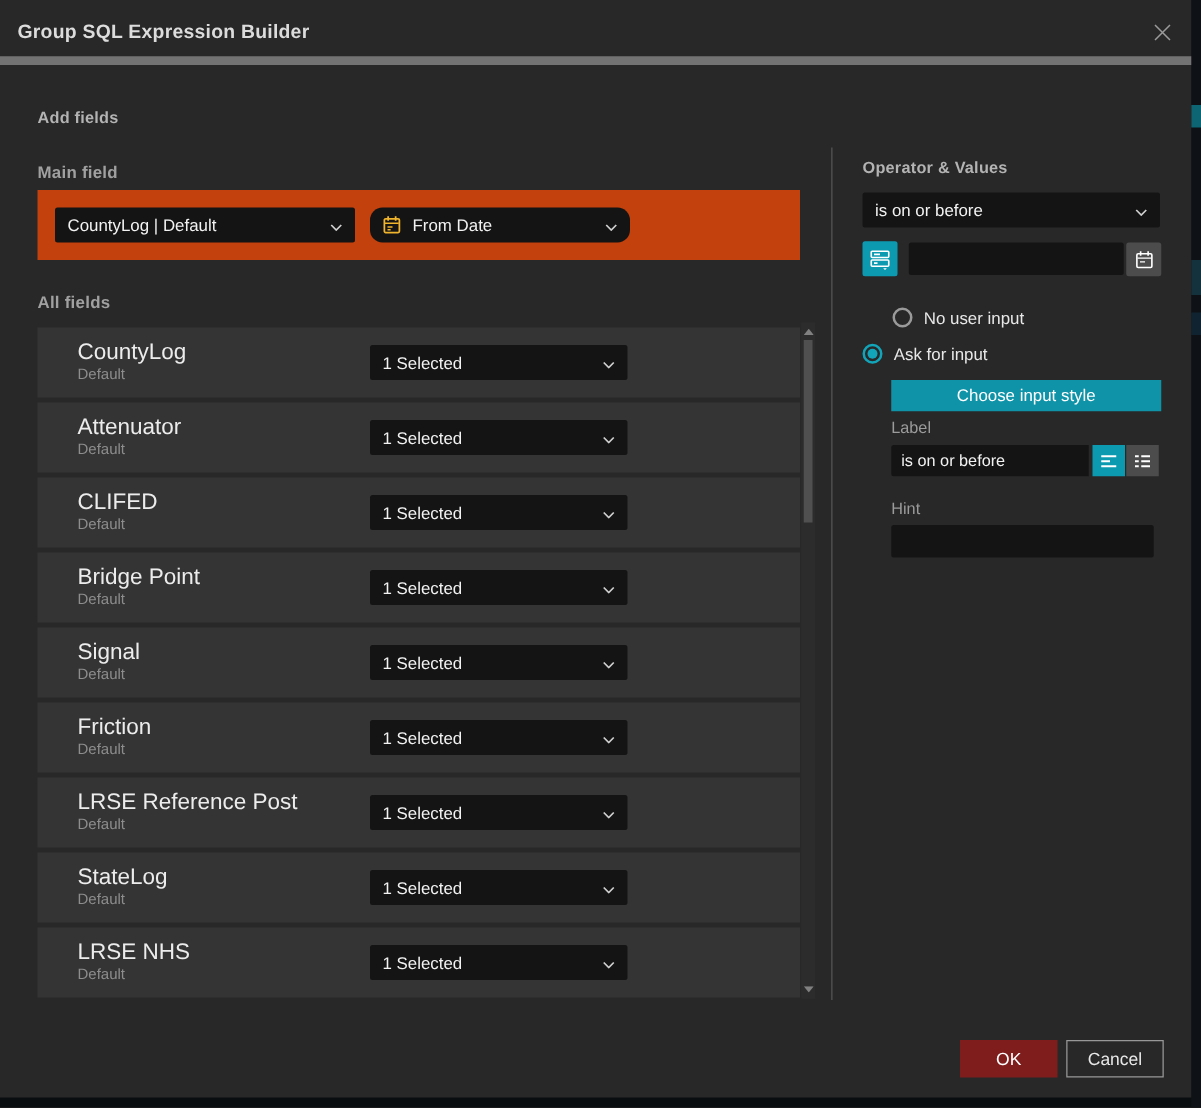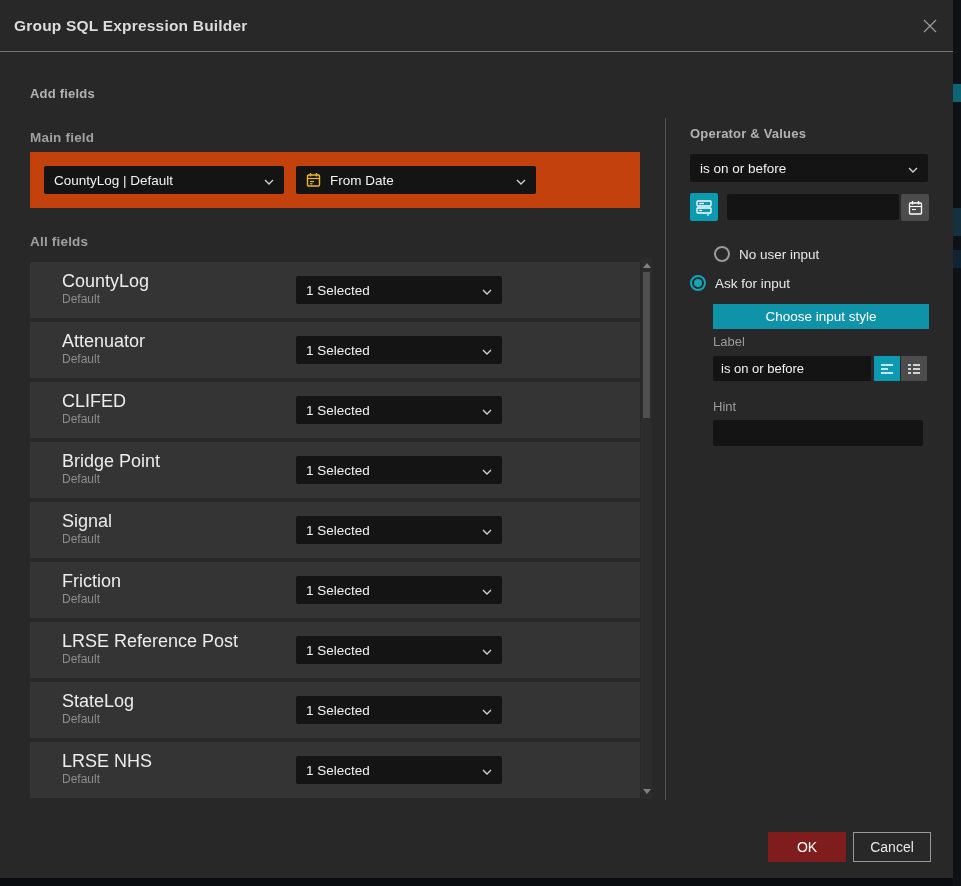--- a/index.html
+++ b/index.html
@@ -15,40 +15,40 @@
 
   
   .edge-strip { position: absolute; left: 953px; top: 0; width: 8px; height: 886px; background: #0e1216; }
   .edge-seg1 { position: absolute; left: 0; top: 84px; width: 8px; height: 18px; background: #0d6573; }
   .edge-seg2 { position: absolute; left: 0; top: 208px; width: 8px; height: 28px; background: #14323e; }
   .edge-seg3 { position: absolute; left: 0; top: 250px; width: 8px; height: 18px; background: #0f2430; }
 
   
   .dialog { position: absolute; left: 0; top: 0; width: 953px; height: 878px; background: #282828; }
 
-  .titlebar { position: absolute; left: 0; top: 0; width: 100%; height: 52px; border-bottom: 1px solid #737373; }
+  .titlebar { position: absolute; left: 0; top: 0; width: 100%; height: 52px; border-bottom: 7px solid #737373; }
   .title { position: absolute; left: 14px; top: 0; line-height: 52px; font-size: 15.5px; font-weight: bold; color: #dcdcdc; letter-spacing: .2px; }
   .close-btn { position: absolute; right: 13px; top: 16px; width: 20px; height: 20px; cursor: pointer; display: flex; align-items: center; justify-content: center; }
 
   .sec-heading { position: absolute; font-size: 13px; font-weight: bold; color: #b3b3b3; letter-spacing: .2px; }
   .sub-heading { position: absolute; font-size: 13.5px; font-weight: bold; color: #a0a0a0; letter-spacing: .2px; }
 
   
   .main-panel { position: absolute; left: 30px; top: 152px; width: 610px; height: 56px; background: #c2410c; }
 
   .select {
     background: #141414; border-radius: 2px; height: 28px;
     display: flex; align-items: center; font-size: 13.5px; color: #f2f2f2;
     padding: 0 10px; cursor: pointer; position: relative;
   }
   .select .sel-text { flex: 1; white-space: nowrap; overflow: hidden; }
   .select .chev { flex: 0 0 auto; margin-left: 6px; }
 
   .sel-layer { position: absolute; left: 14px; top: 14px; width: 240px; }
-  .sel-field { position: absolute; left: 266px; top: 14px; width: 240px; }
+  .sel-field { position: absolute; left: 266px; top: 14px; width: 208px; border-radius: 10px; }
   .sel-field .cal { margin-right: 9px; display: flex; }
 
   
   .rows { position: absolute; left: 30px; top: 262px; width: 610px; }
   .row { position: relative; width: 610px; height: 56px; background: #343434; margin-bottom: 4px; }
   .row .fname { position: absolute; left: 32px; top: 9px; font-size: 18px; color: #ececec; }
   .row .fsub  { position: absolute; left: 32px; top: 30px; font-size: 12px; color: #8d8d8d; }
   .row .select { position: absolute; left: 266px; top: 14px; width: 206px; }
 
   

